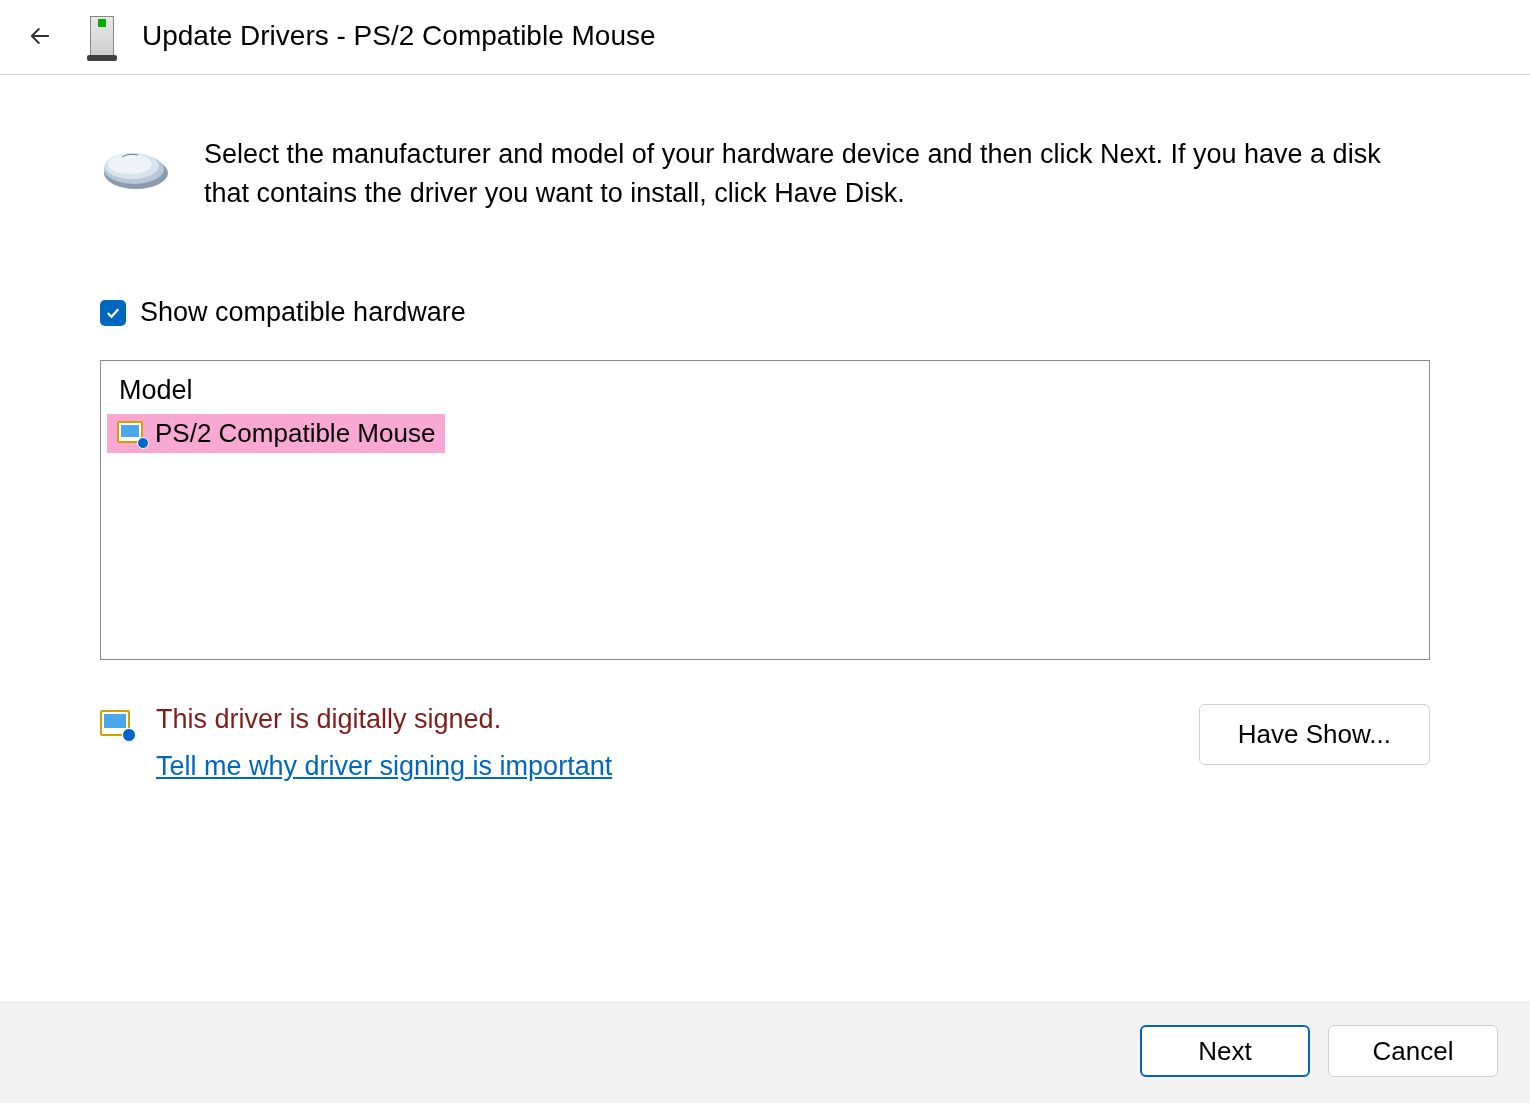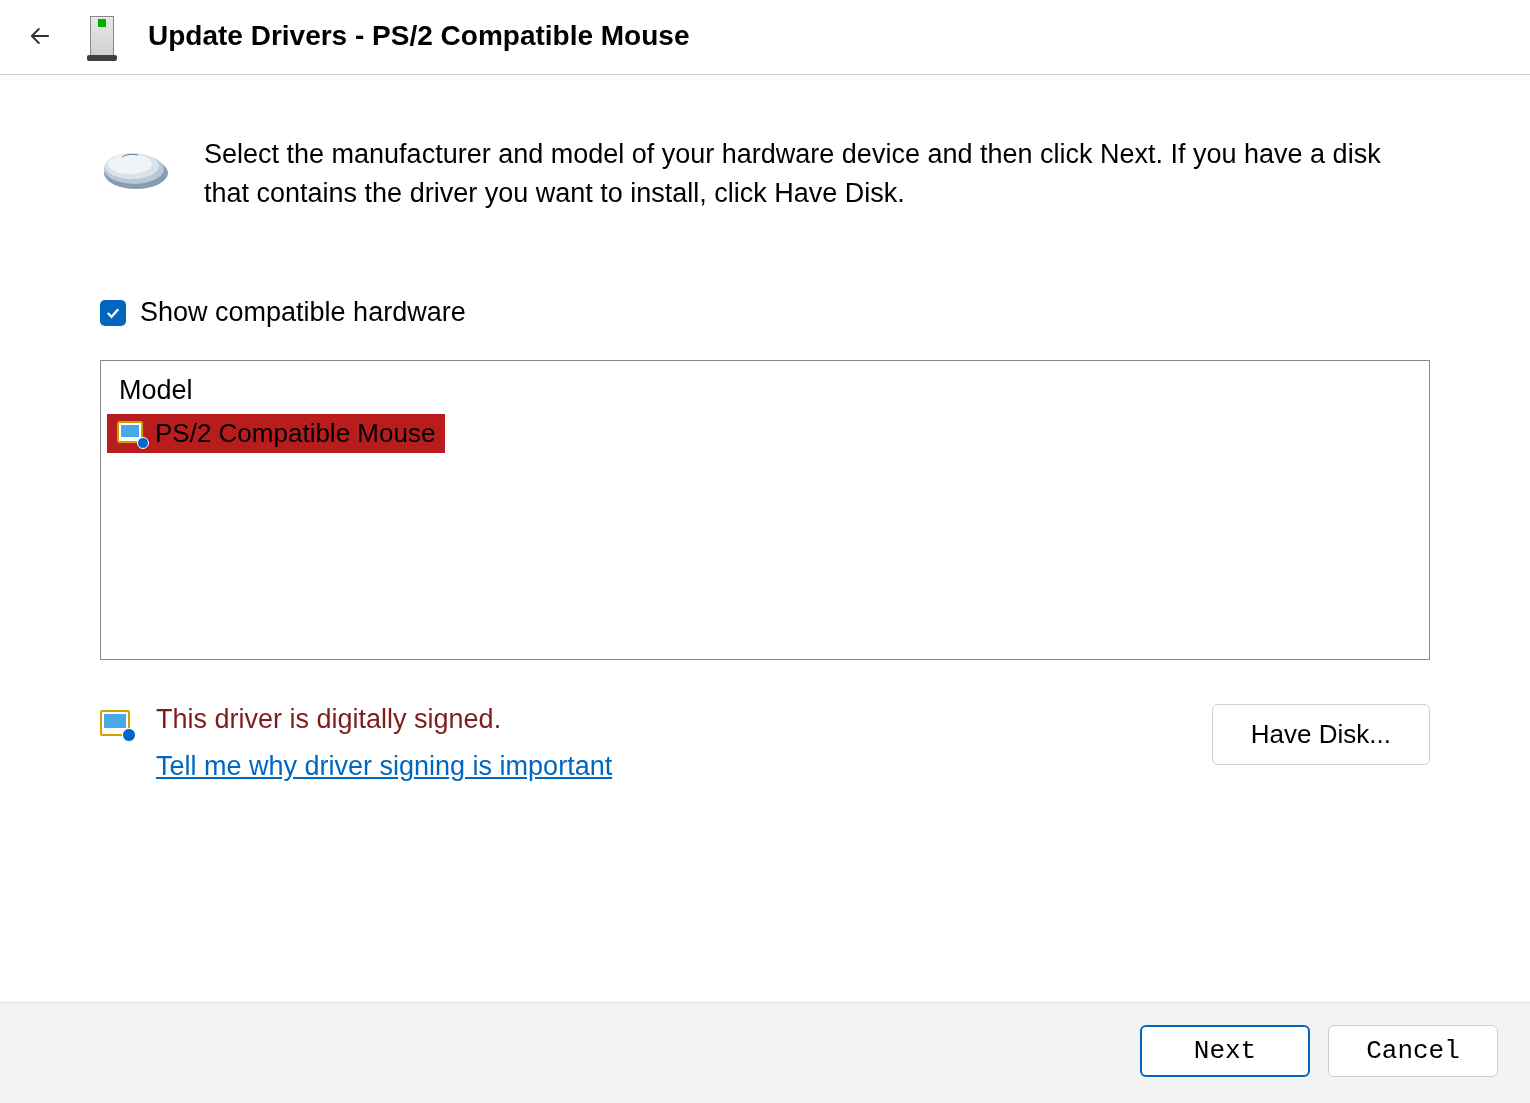--- a/index.html
+++ b/index.html
@@ -54,22 +54,22 @@
       bottom: -6px;
       left: -4px;
       width: 30px;
       height: 6px;
       background: #404040;
       border-radius: 2px;
     }
     .title-text {
       font-size: 28px;
       color: #000;
-      font-weight: 700;
-      margin-left: 10px;
+      font-weight: 400;
+      margin-left: 4px;
     }
     .content {
       padding: 60px 100px 0 100px;
     }
     .heading {
       font-size: 34px;
       color: #003399;
       font-weight: 400;
       margin-bottom: 56px;
     }
@@ -133,21 +133,21 @@
       font-size: 27px;
       padding: 14px 18px 8px 18px;
       color: #000;
     }
     .list-item {
       display: flex;
       align-items: center;
       gap: 8px;
       padding: 4px 10px 4px 10px;
       margin: 0 6px;
-      background: #b91c1c;
+      background: #f9a8d4;
       width: fit-content;
       cursor: pointer;
     }
     .cert-icon {
       width: 30px;
       height: 26px;
       flex-shrink: 0;
       position: relative;
     }
     .cert-icon-bg {
@@ -239,21 +239,21 @@
     }
     .footer-btn {
       background: #fff;
       border: 1px solid #d0d0d0;
       border-radius: 6px;
       width: 170px;
       height: 52px;
       font-size: 26px;
       color: #000;
       cursor: pointer;
-      font-family: Liberation Mono, monospace;
+      font-family: Liberation Sans, sans-serif;
     }
     .footer-btn.primary {
       border: 2px solid #0067c0;
     }
   </style>
 </head>
 <body>
 
 <div class="titlebar">
   <div class="back-arrow">
@@ -306,20 +306,20 @@
       <div class="signed-icon">
         <div class="cert-icon-bg" style="width:30px;height:26px;"></div>
         <div class="cert-icon-screen" style="width:22px;height:14px;"></div>
         <div class="cert-icon-badge" style="width:14px;height:14px;"></div>
       </div>
       <div class="signed-texts">
         <div class="signed-text">This driver is digitally signed.</div>
         <a class="link-text">Tell me why driver signing is important</a>
       </div>
     </div>
-    <button class="have-disk-btn">Have Disk...</button>
+    <button class="have-disk-btn">Have Show...</button>
   </div>
 </div>
 
 <div class="footer">
   <button class="footer-btn primary">Next</button>
   <button class="footer-btn">Cancel</button>
 </div>
 
 </body></html>

